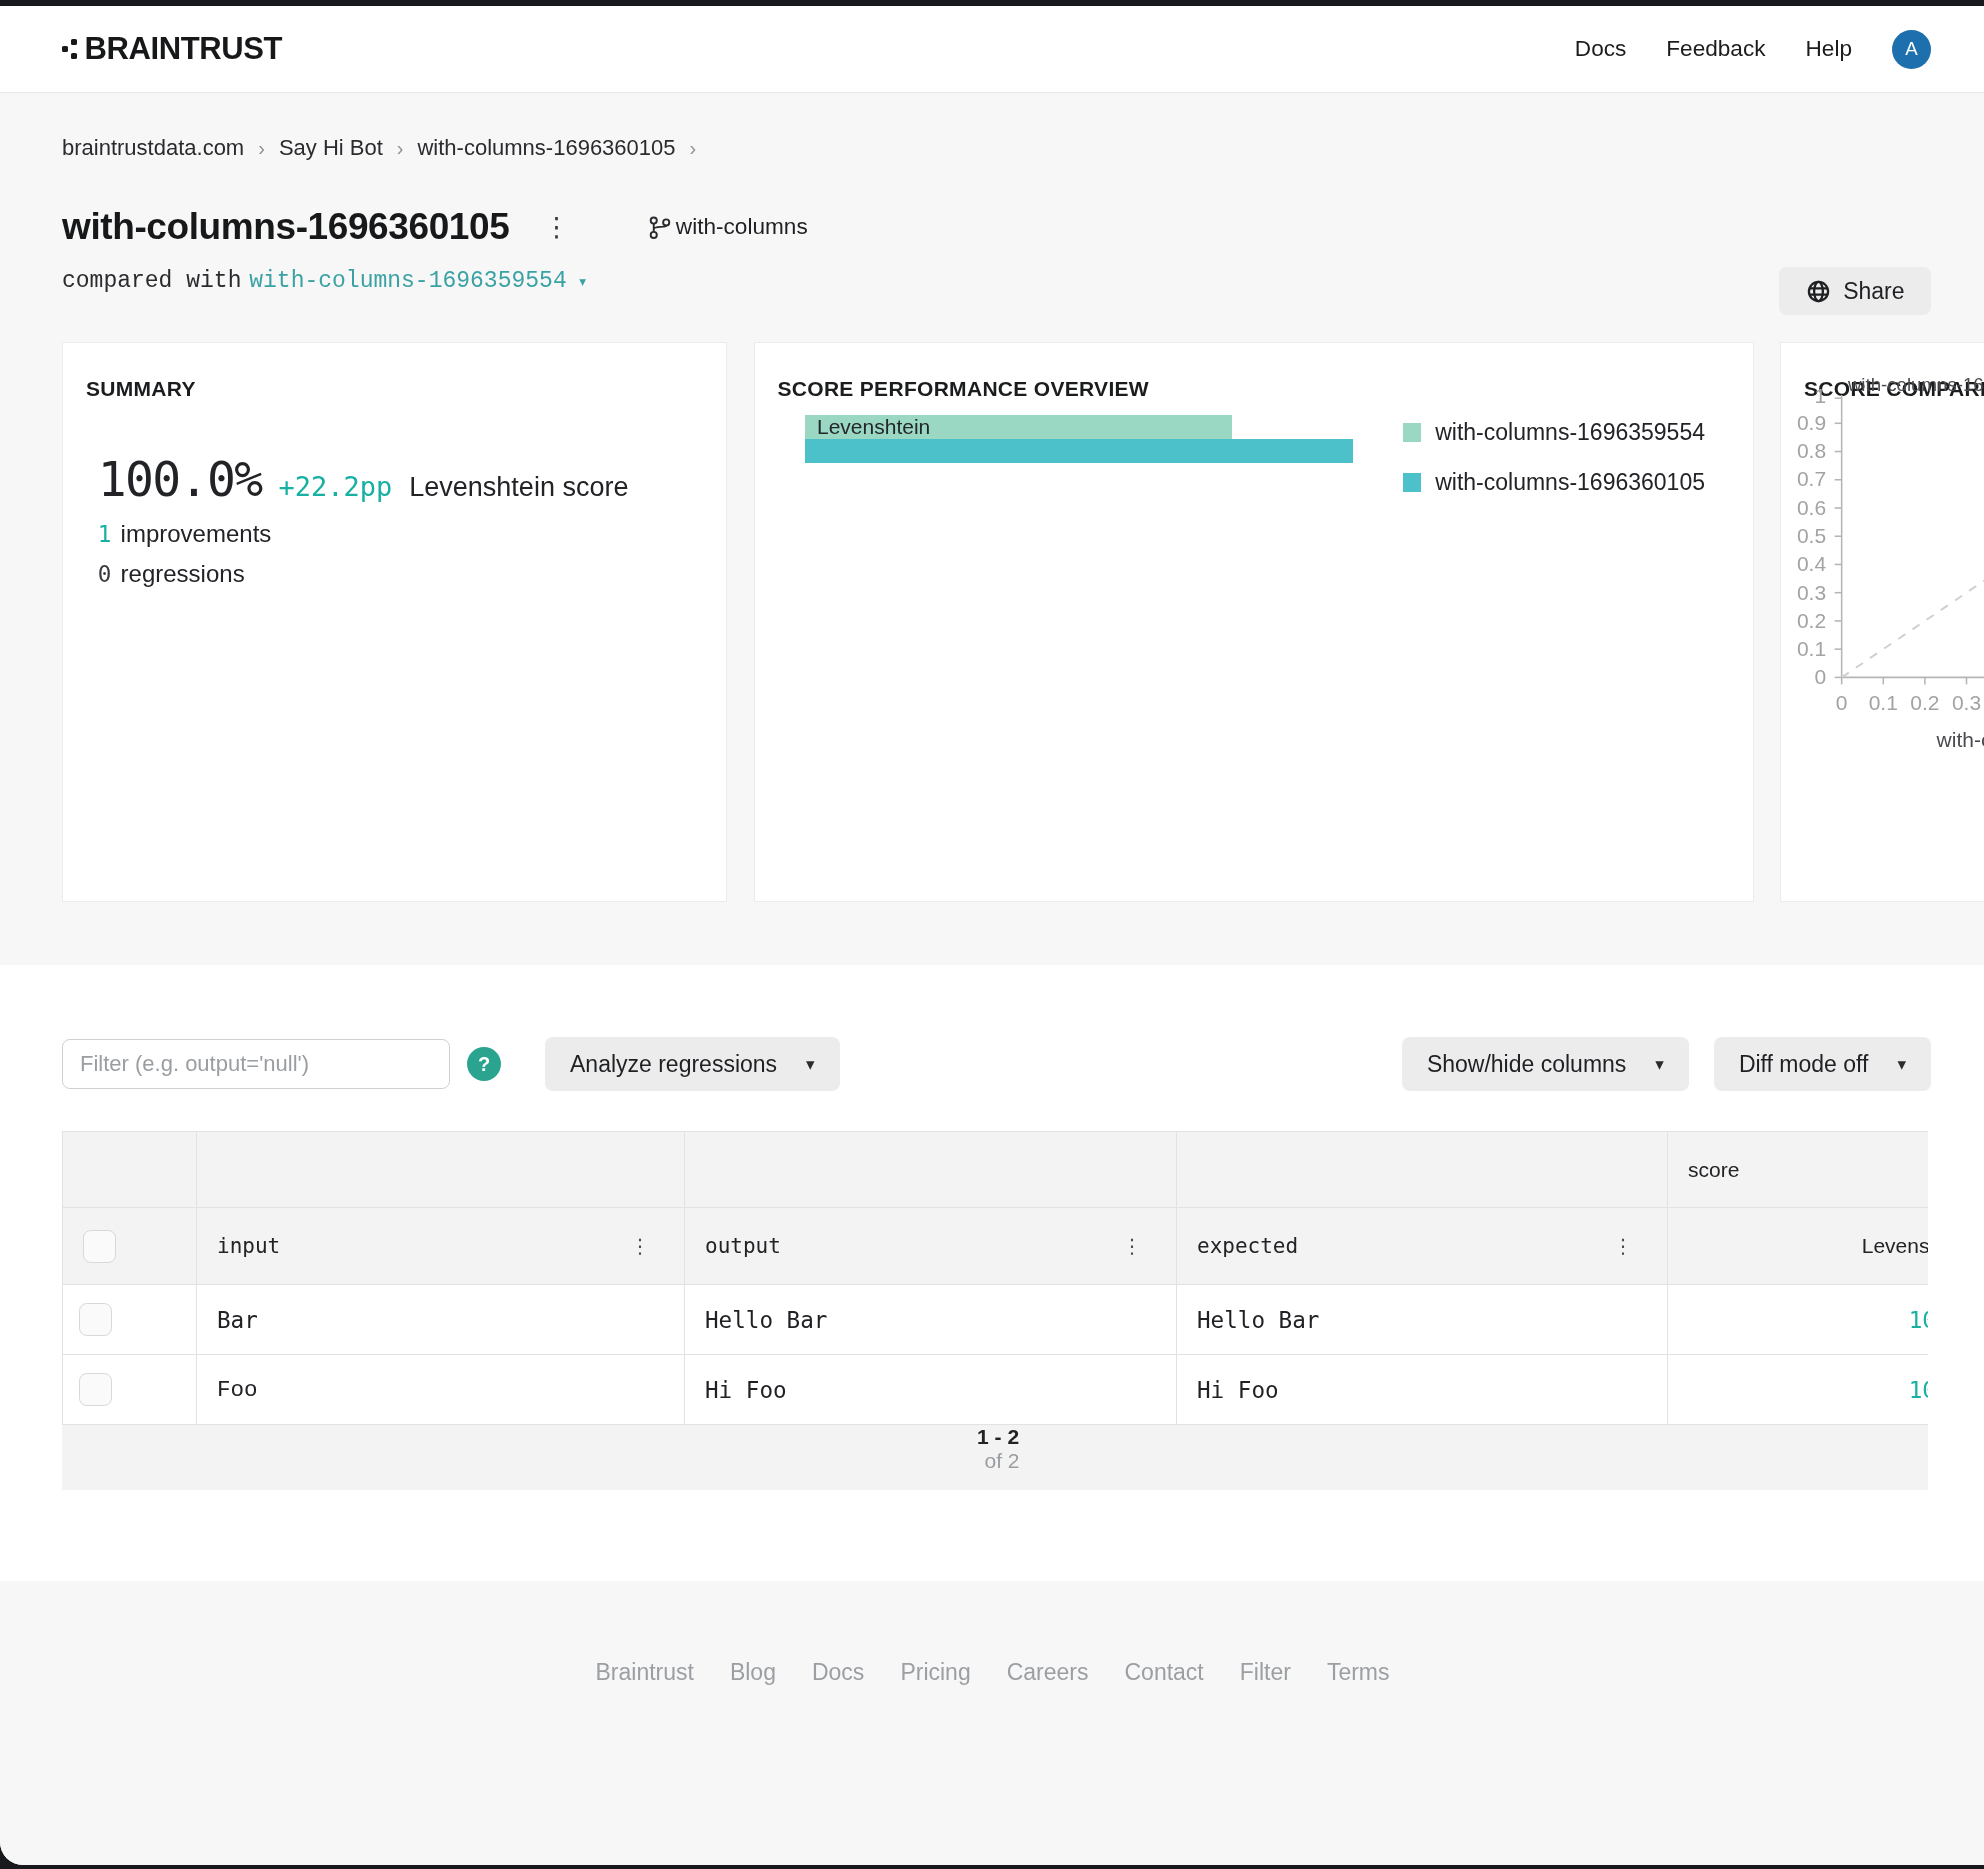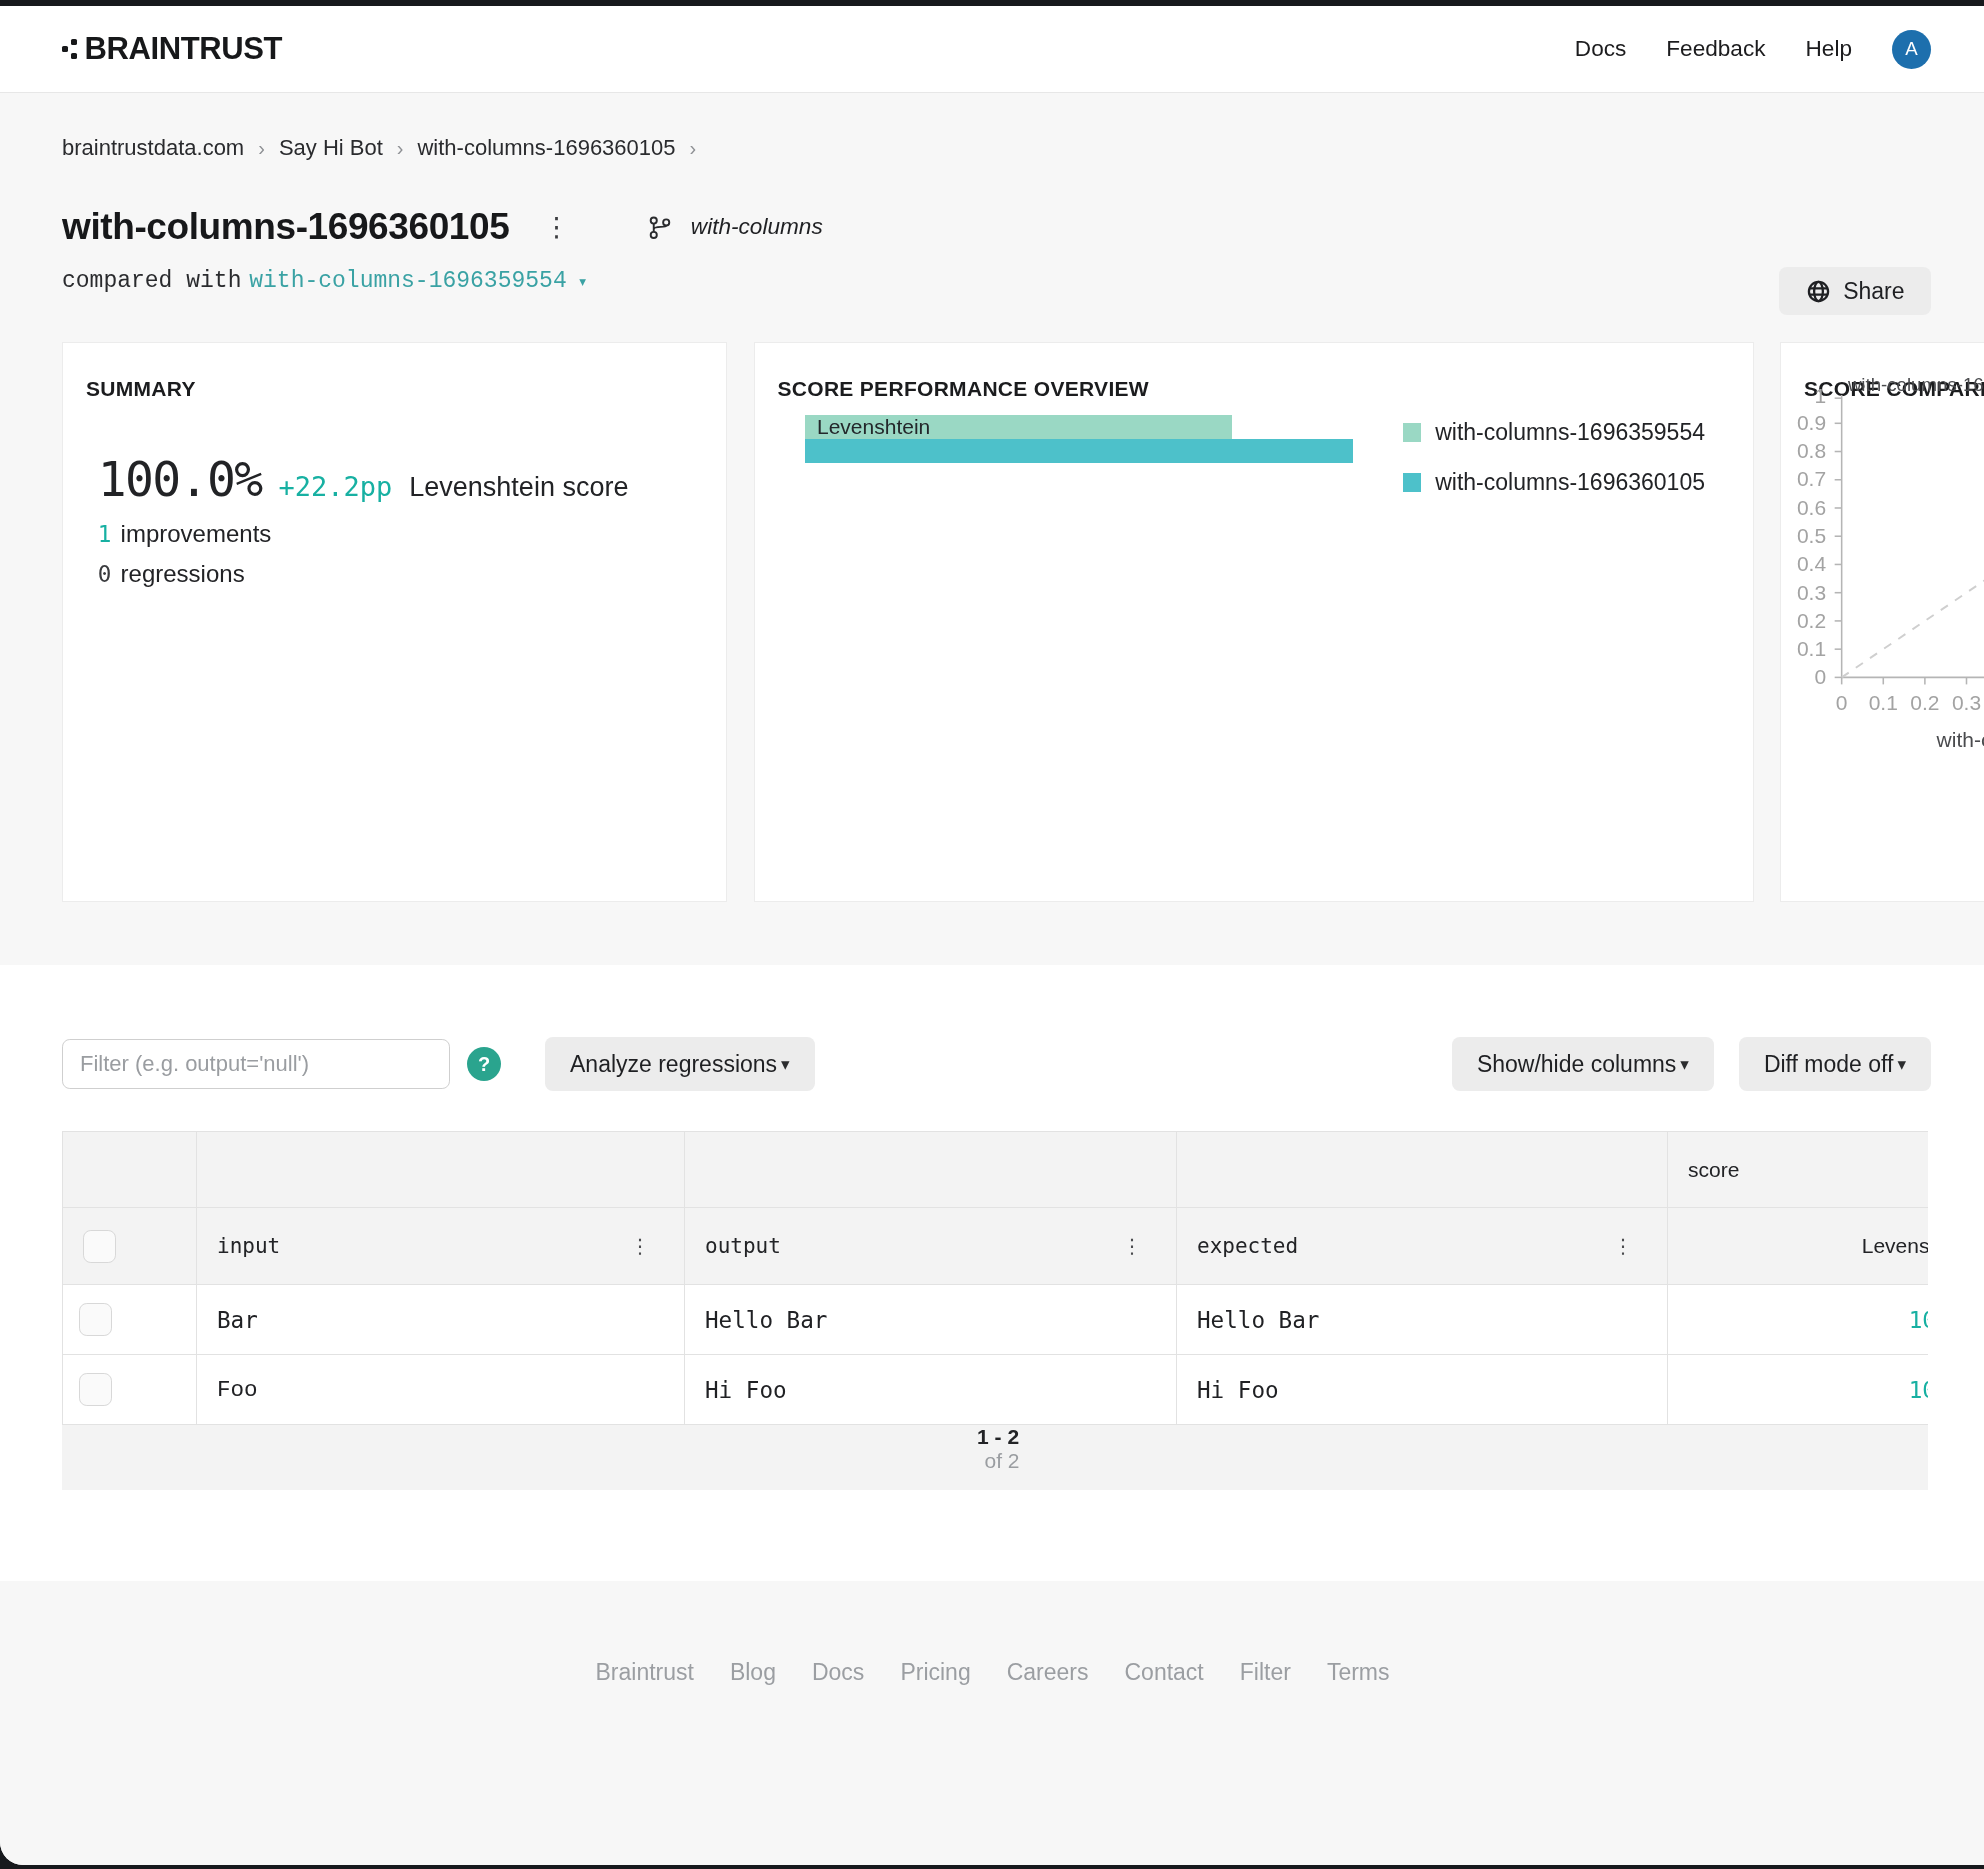--- a/index.html
+++ b/index.html
@@ -19,21 +19,21 @@
   .nav-link { font-size:22.6px; color:#1c1c1e; cursor:pointer; }
   .avatar { width:39px; height:39px; border-radius:50%; background:#1d6fad; color:#fff; font-size:18.7px; display:flex; align-items:center; justify-content:center; }
 
   
   .hero { height:872px; background:#f7f7f7; padding:42px 0 0 62px; position:relative; flex-shrink:0; overflow:hidden; }
   .breadcrumb { font-size:22px; color:#2a2b2e; display:flex; align-items:center; gap:14px; }
   .breadcrumb .sep { color:#8e9094; font-size:20px; }
   .title-row { margin-top:45px; display:flex; align-items:center; }
   .page-title { font-size:37px; font-weight:700; color:#17181a; letter-spacing:-0.4px; }
   .kebab { color:#3c3d40; font-size:26.5px; line-height:26.5px; margin-left:34px; cursor:pointer; letter-spacing:0; }
-  .branch-chip { display:flex; align-items:flex-end; gap:20px; margin-left:78px; font-size:22.6px; color:#1f2023; cursor:pointer;font-style:italic; }
+  .branch-chip { display:flex; align-items:flex-end; gap:5px; margin-left:78px; font-size:22.6px; color:#1f2023; cursor:pointer; }
   .compared-row { margin-top:20px; font-size:23px; color:#2a2b2e; display:flex; align-items:center; gap:7.8px;font-family:Liberation Mono, monospace; }
   .compared-link { color:#3aa2a4; cursor:pointer; }
   .compared-caret { color:#3aa2a4; font-size:17px; margin-left:3.1px; }
   .share-btn { position:absolute; top:174px; right:54px; height:48px; padding:0 26.5px; background:#ececec; border-radius:7.8px; display:flex; align-items:center; gap:12.5px; font-size:23px; color:#1f2023; cursor:pointer; }
 
   
   .cards-row { display:flex; gap:26.5px; margin-top:48px; overflow:hidden; }
   .card { background:#ffffff; border:0.8px solid #ececec; height:560px; flex-shrink:0; position:relative; }
   .card-h { font-size:21px; font-weight:700; letter-spacing:0.3px; color:#1b1c1e; white-space:nowrap; overflow:hidden; }
   .card-summary { width:665px; padding:34px 23px 0 23px; }
@@ -59,21 +59,21 @@
 
   .comp-chart { position:absolute; left:0; top:31px; }
 
   
   .examples { height:616px; background:#ffffff; padding:33px 54px 0 62px; flex-shrink:0; overflow:hidden; }
   .examples-h { font-size:30px; font-weight:700; color:#17181a; }
   .controls { margin-top:39px; display:flex; align-items:center; }
   .filter-input { width:388px; height:50px; border:1.6px solid #cfcfcf; border-radius:7.8px; background:#fff; font-size:22px; color:#333; padding:0 17px; font-family:"Liberation Sans", sans-serif; outline:none; }
   .filter-input::placeholder { color:#9a9da1; }
   .help-dot { width:34px; height:34px; border-radius:50%; background:#2aa48e; color:#fff; font-size:20px; font-weight:700; display:flex; align-items:center; justify-content:center; margin-left:17px; cursor:pointer; }
-  .btn { height:54px; background:#ececec; border-radius:7.8px; display:flex; align-items:center; gap:4px; font-size:23px; color:#1f2023; padding:0 25px; cursor:pointer; }
+  .btn { height:54px; background:#ececec; border-radius:7.8px; display:flex; align-items:center; gap:29px; font-size:23px; color:#1f2023; padding:0 25px; cursor:pointer; }
   .btn .caret { font-size:17px; color:#2b2c2e; }
   .btn-analyze { margin-left:44px; }
   .controls-spacer { flex:1; }
   .btn-diff { margin-left:25px; }
 
   
   .table-wrap { margin-top:40px; width:1866px; overflow:hidden; }
   .tgrid { display:grid; grid-template-columns:135px 488px 492px 491px 342px; width:1949px; border-top:1.6px solid #e2e2e2; }
   .cell { border-right:1.6px solid #e2e2e2; border-bottom:1.6px solid #e2e2e2; display:flex; align-items:center; }
   .cell:nth-child(5n+1) { border-left:1.6px solid #e2e2e2; }

